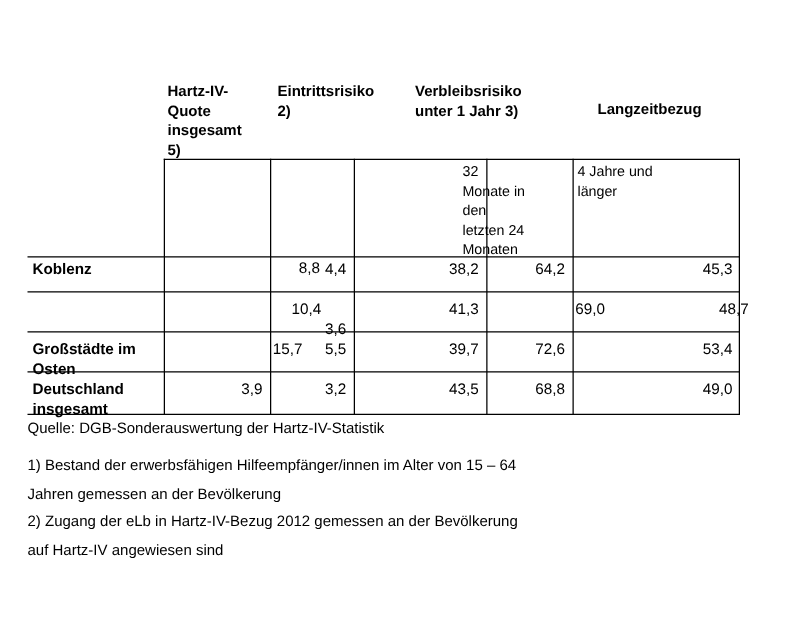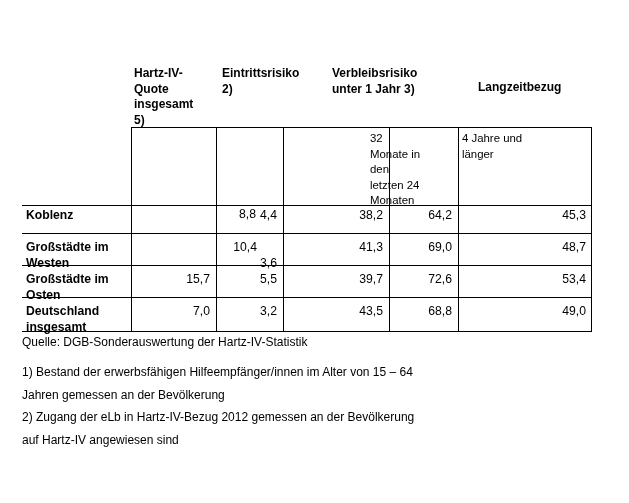--- a/index.html
+++ b/index.html
@@ -174,39 +174,37 @@
   <div class="subhead sub-4j">4 Jahre und
 länger</div>
 
   <div class="rowlabel" style="top:207px;">Koblenz</div>
   <div class="num" style="left:131px; top:206px; width:79px;margin-left:46px;">8,8</div>
   <div class="num" style="left:216px; top:207px; width:61px;">4,4</div>
   <div class="num" style="left:283px; top:207px; width:100px;">38,2</div>
   <div class="num" style="left:389px; top:207px; width:63px;">64,2</div>
   <div class="num" style="left:458px; top:207px; width:128px;">45,3</div>
 
-  <div class="rowlabel" style="top:239px;">Großstädte im
-Westen</div>
   <div class="num" style="left:131px; top:239px; width:79px;padding-left:47px;">10,4</div>
   <div class="num" style="left:216px; top:255px; width:61px;">3,6</div>
   <div class="num" style="left:283px; top:239px; width:100px;">41,3</div>
-  <div class="num" style="left:389px; top:239px; width:63px;">69,0</div>
-  <div class="num" style="left:458px; top:239px; width:128px;">48,7</div>
+  <div class="num" style="left:389px; top:239px; width:63px;padding-left:32px;">69,0</div>
+  <div class="num" style="left:458px; top:239px; width:128px;padding-left:13px;">48,7</div>
 
   <div class="rowlabel" style="top:271px;">Großstädte im
 Osten</div>
-  <div class="num" style="left:131px; top:271px; width:79px;">15,7</div>
+  <div class="num" style="left:131px; top:271px; width:79px;padding-left:32px;">15,7</div>
   <div class="num" style="left:216px; top:271px; width:61px;">5,5</div>
   <div class="num" style="left:283px; top:271px; width:100px;">39,7</div>
   <div class="num" style="left:389px; top:271px; width:63px;">72,6</div>
   <div class="num" style="left:458px; top:271px; width:128px;">53,4</div>
 
   <div class="rowlabel" style="top:303px;">Deutschland
 insgesamt</div>
-  <div class="num" style="left:131px; top:303px; width:79px;">7,0</div>
+  <div class="num" style="left:131px; top:303px; width:79px;">3,9</div>
   <div class="num" style="left:216px; top:303px; width:61px;">3,2</div>
   <div class="num" style="left:283px; top:303px; width:100px;">43,5</div>
   <div class="num" style="left:389px; top:303px; width:63px;">68,8</div>
   <div class="num" style="left:458px; top:303px; width:128px;">49,0</div>
 
   <div class="source">Quelle: DGB-Sonderauswertung der Hartz-IV-Statistik</div>
 
   <div class="footnotes">
     <span class="fline">1) Bestand der erwerbsfähigen Hilfeempfänger/innen im Alter von 15 – 64</span>
     <span class="fline">Jahren gemessen an der Bevölkerung</span>

